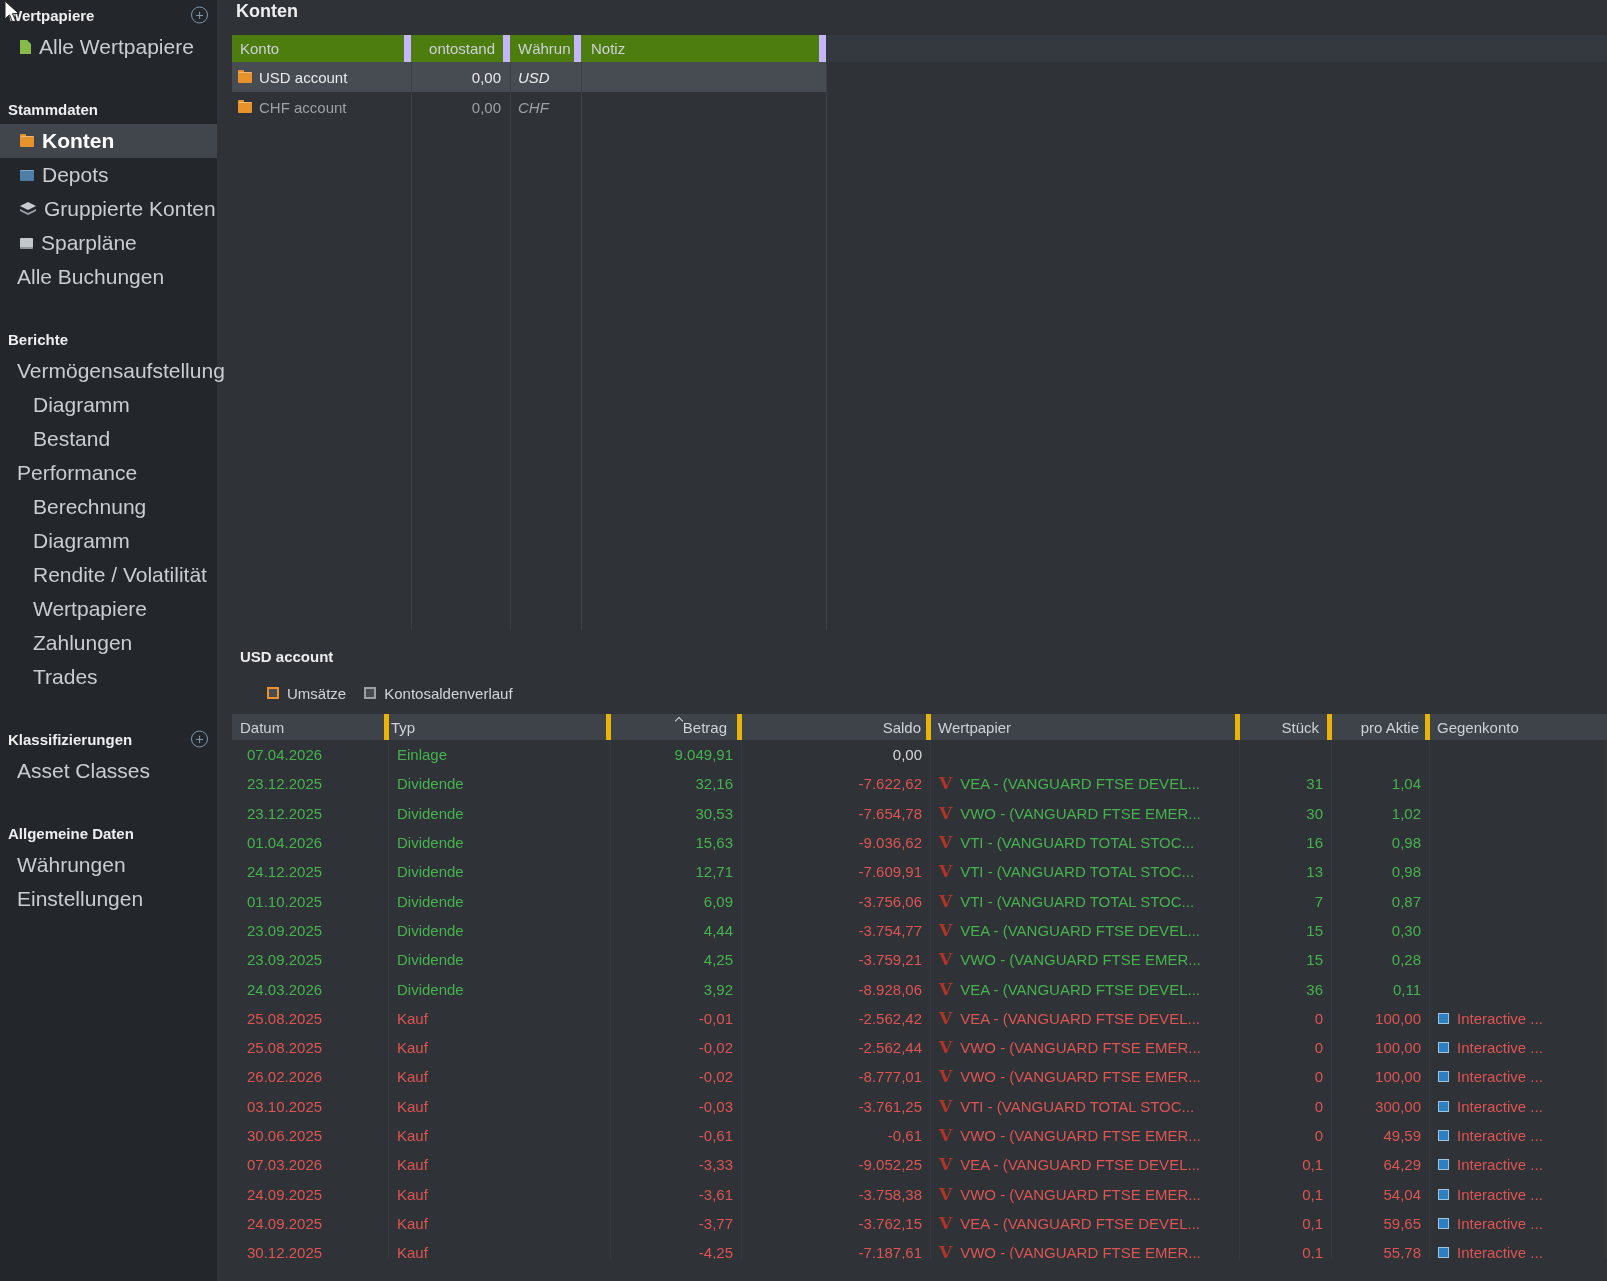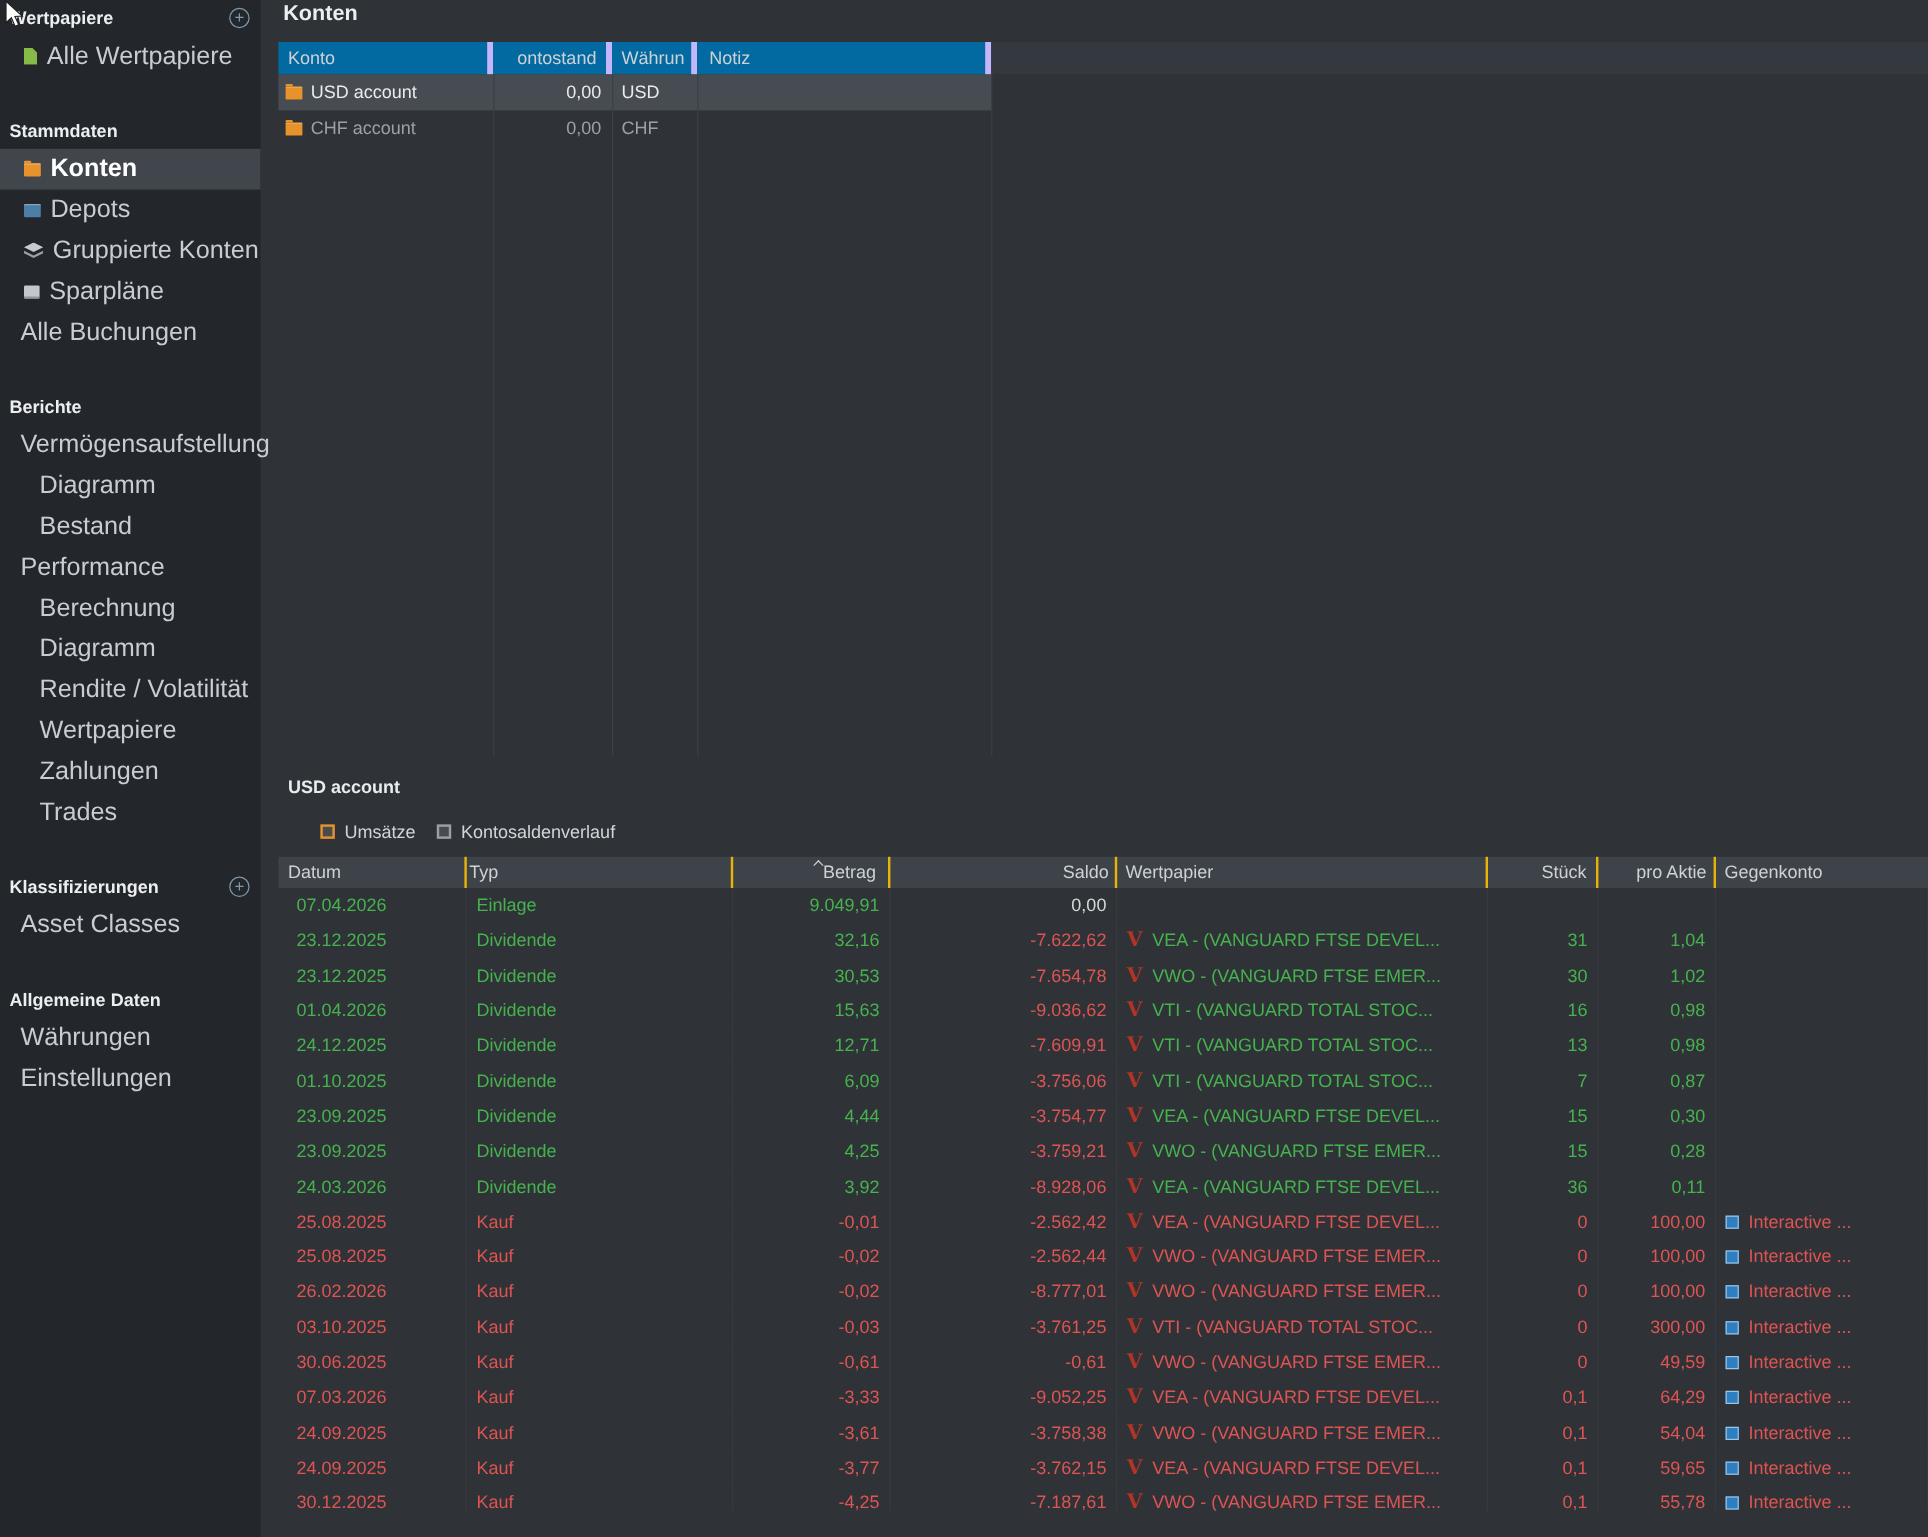--- a/index.html
+++ b/index.html
@@ -35,48 +35,48 @@
   .ic-box{width:13px;height:11px;background:#c3c8cd;border-radius:1px;
     box-shadow:inset 0 -2px rgba(0,0,0,.25);}
   .ic-layers svg{display:block;}
 
   
   .main{position:absolute;left:217px;top:0;width:1390px;height:100%;background:#2f3337;}
   .page-title{position:absolute;left:19px;top:1px;font-size:18px;font-weight:bold;color:#eceef0;}
 
   
   .acc-header{position:absolute;left:15px;top:35px;width:1375px;height:27px;display:flex;}
-  .ah-cell{height:100%;display:flex;align-items:center;background:#0369a1;
-    border-right:5px solid #c4b5fd;color:#ced2d6;font-size:15px;padding:0 8px;cursor:pointer;}
+  .ah-cell{height:100%;display:flex;align-items:center;background:#4d7c0f;
+    border-right:7px solid #c4b5fd;color:#ced2d6;font-size:15px;padding:0 8px;cursor:pointer;}
   .ah-konto{width:179px;}
   .ah-kontostand{width:99px;justify-content:flex-end;}
   .ah-waehrung{width:71px;text-align:center;}
   .ah-notiz{width:245px;padding-left:10px;}
   .ah-fill{flex:1;background:#343940;border-right:none;cursor:default;}
   .acc-rows{position:absolute;left:15px;top:62px;width:594px;}
   .acc-row{display:flex;height:30px;font-size:15px;color:#9ba1a7;cursor:default;}
   .acc-row.selected{background:#474c52;color:#e9ebed;}
   .ac-cell{height:100%;display:flex;align-items:center;padding:0 8px;overflow:hidden;white-space:nowrap;}
   .ac-konto{width:179px;padding-left:6px;}
   .ac-kontostand{width:99px;justify-content:flex-end;padding-right:9px;}
-  .ac-waehrung{width:71px;}
+  .ac-waehrung{width:71px;font-style:italic;}
   .ac-notiz{width:245px;}
   .vline{position:absolute;width:1px;background:#3b4047;top:62px;height:568px;pointer-events:none;}
 
   
   .detail-title{position:absolute;left:23px;top:648px;font-size:15px;font-weight:bold;color:#e9ebed;}
   .tabs{position:absolute;left:24px;top:683px;height:20px;display:flex;gap:18px;align-items:center;padding-left:26px;}
   .tab{display:flex;align-items:center;gap:8px;color:#d2d5d8;font-size:15px;cursor:pointer;}
   .tab-ic{width:12px;height:12px;border:2px solid var(--orange);background:rgba(255,255,255,.12);}
   .tab-ic.gray{border-color:#99a0a7;}
 
   
   .tx-header{position:absolute;left:15px;top:714px;width:1375px;height:26px;display:flex;
     background:#3e434a;font-size:15px;color:#ced2d6;}
-  .th-cell{display:flex;align-items:center;border-right:2px solid #eab308;
+  .th-cell{display:flex;align-items:center;border-right:5px solid #eab308;
     padding:0 8px;position:relative;cursor:pointer;white-space:nowrap;overflow:hidden;}
   .sort{position:absolute;top:4px;right:55px;width:6px;height:6px;
     border-left:1.5px solid #cfd3d7;border-top:1.5px solid #cfd3d7;transform:rotate(45deg);}
   .t-datum{width:157px;}
   .t-typ{width:222px;padding-left:2px;}
   .t-betrag{width:131px;justify-content:flex-end;padding-right:10px;}
   .t-saldo{width:189px;justify-content:flex-end;padding-right:5px;align-items:center;}
   .t-wp{width:309px;padding-left:7px;}
   .t-stueck{width:92px;justify-content:flex-end;}
   .t-pro{width:98px;justify-content:flex-end;padding-right:6px;}

